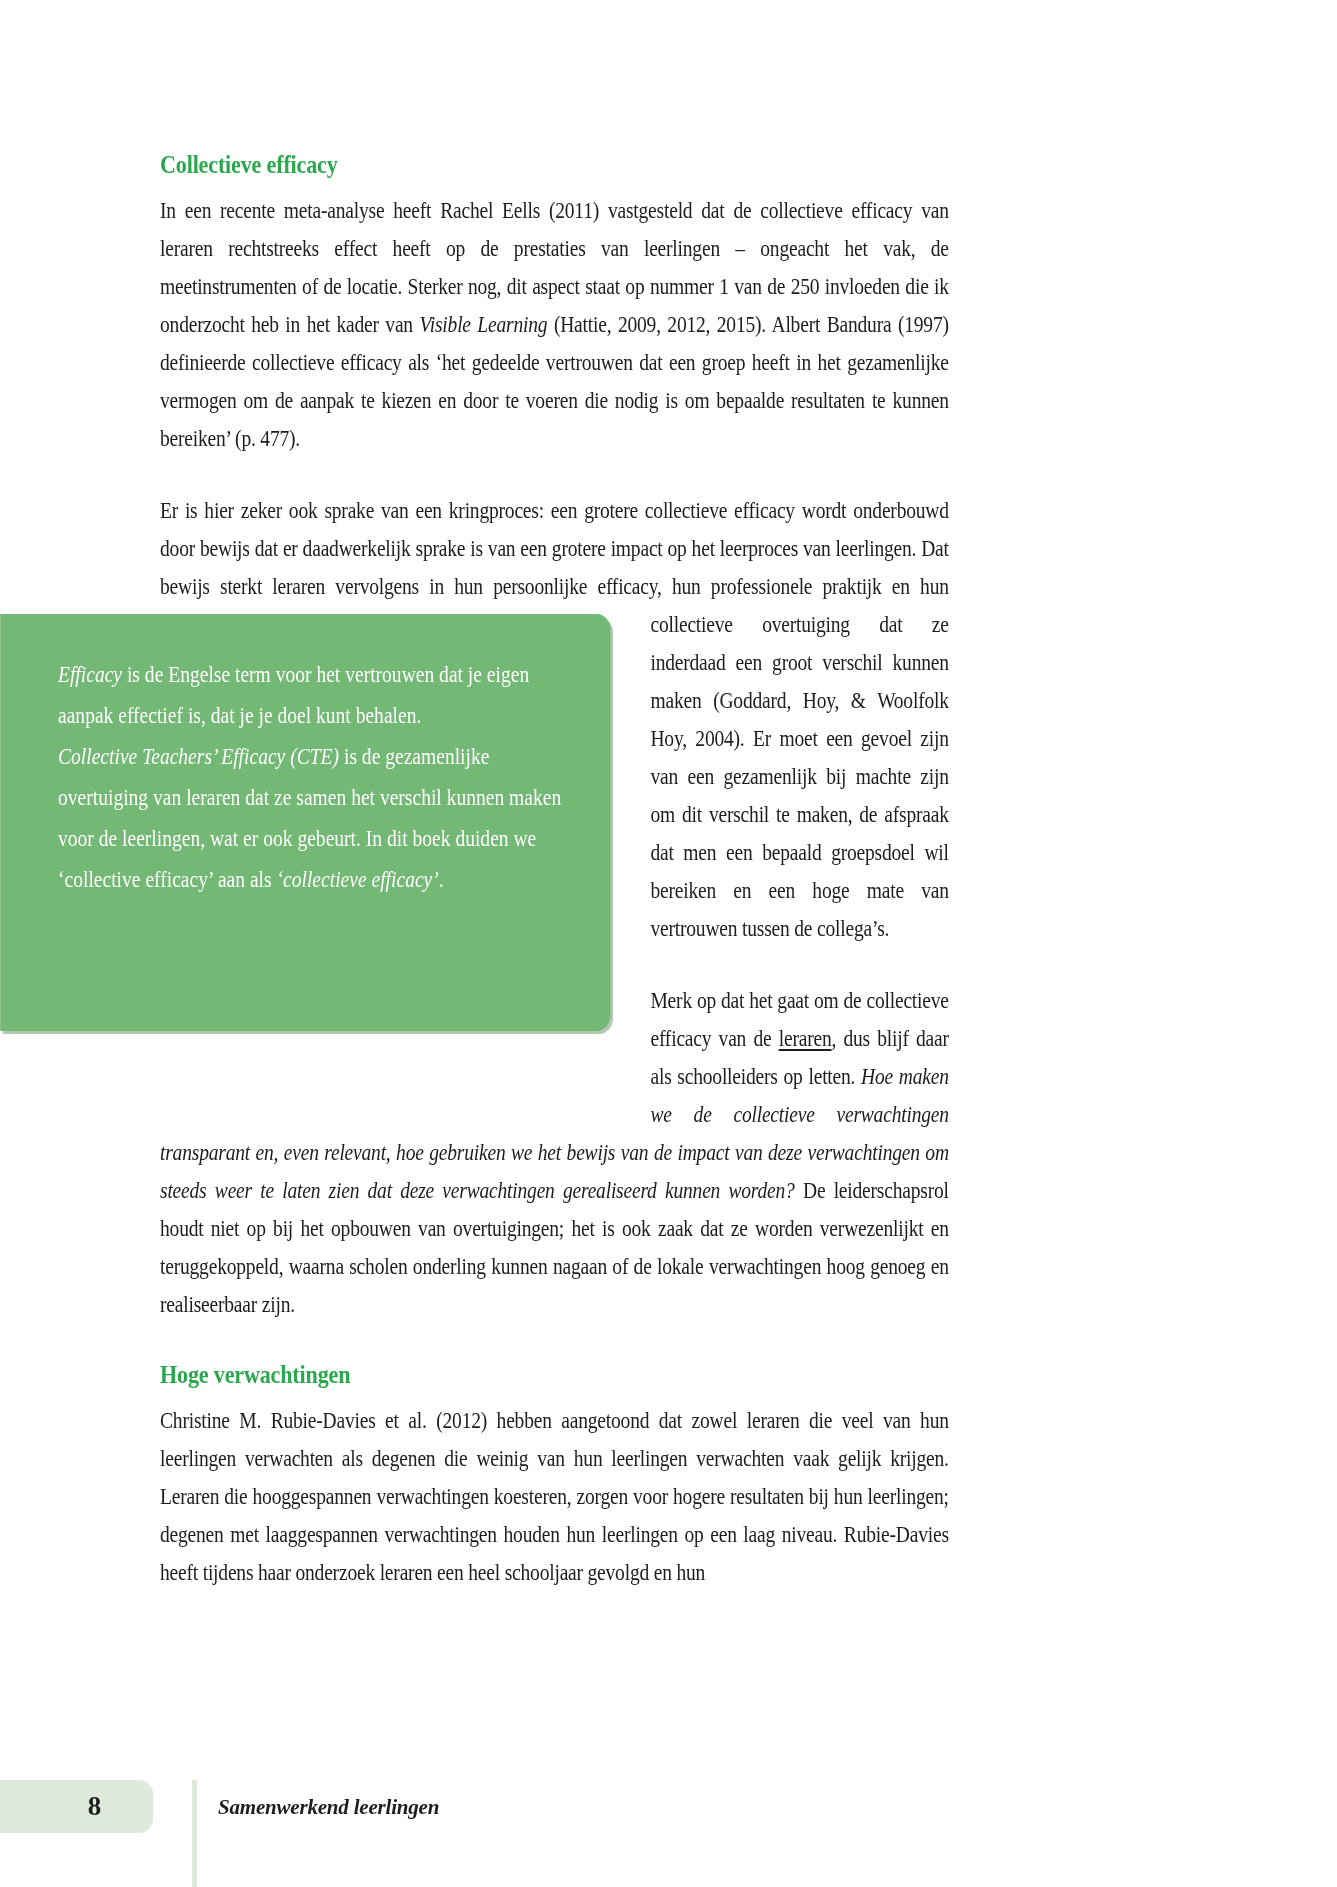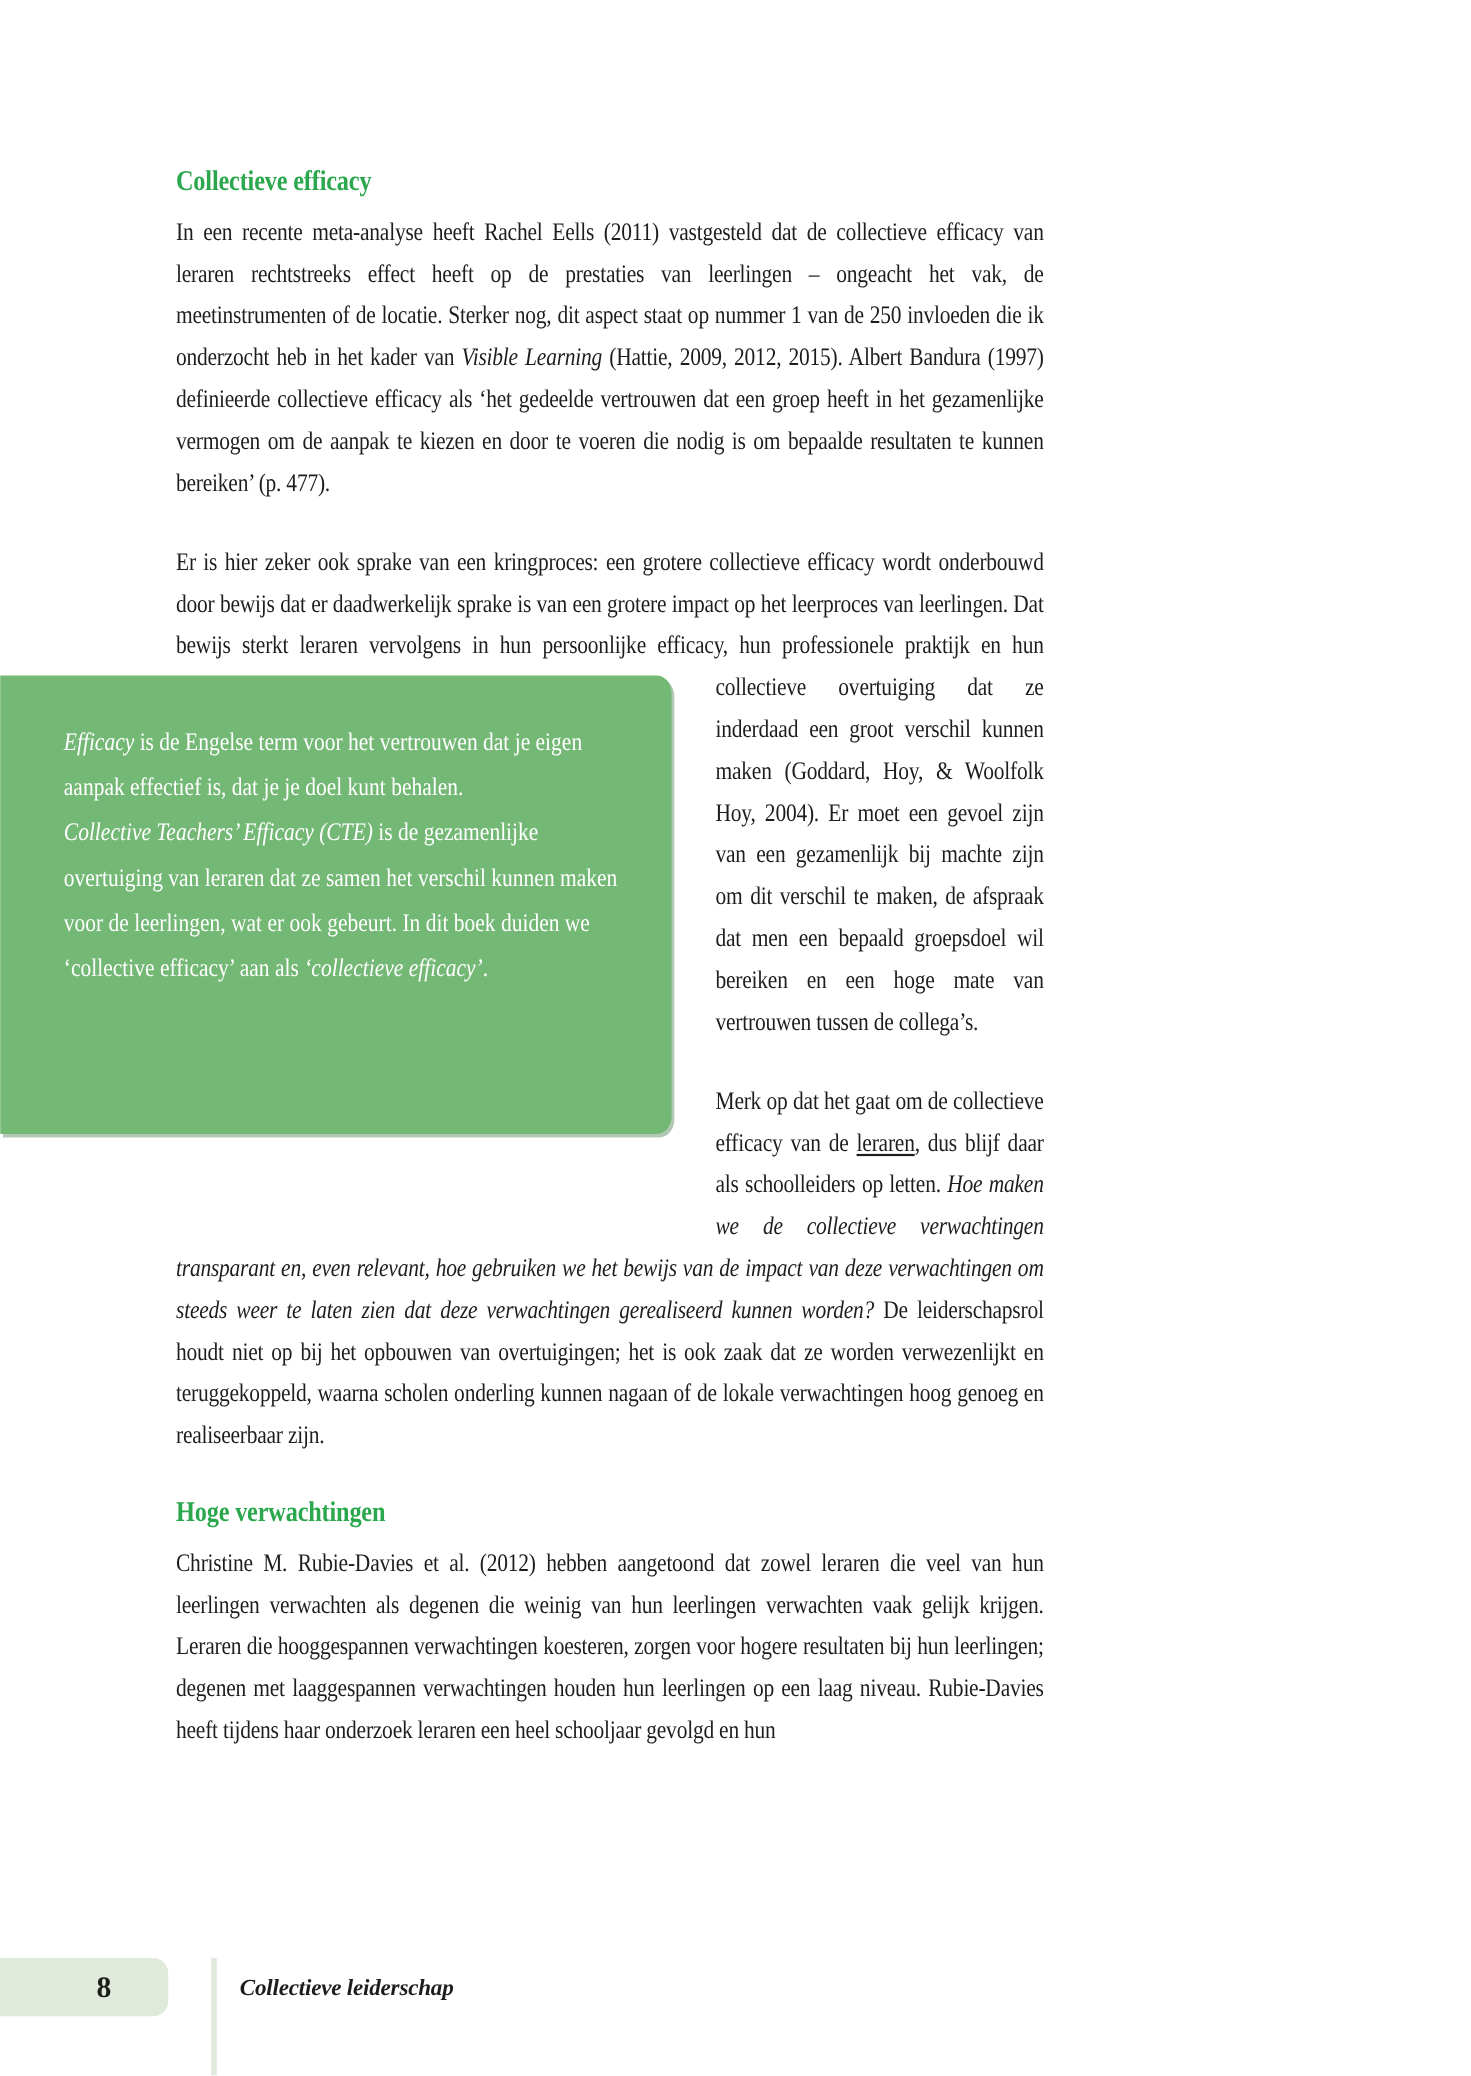--- a/index.html
+++ b/index.html
@@ -113,15 +113,15 @@
     <h2 class="heading second">Hoge verwachtingen</h2>
 
     <div class="para last">Christine M. Rubie-Davies et al. (2012) hebben aangetoond dat zowel leraren die veel van hun leerlingen verwachten als degenen die weinig van hun leerlingen verwachten vaak gelijk krijgen. Leraren die hooggespannen verwachtingen koesteren, zorgen voor hogere resultaten bij hun leerlingen; degenen met laaggespannen verwachtingen houden hun leerlingen op een laag niveau. Rubie-Davies heeft tijdens haar onderzoek leraren een heel schooljaar gevolgd en hun</div>
 
   </div>
 
   <div class="pagenum-box">
       <span>8</span>
     </div>
   <div class="footer-rule"></div>
-  <div class="footer-title">Collectieve leiderschap</div>
+  <div class="footer-title">Samenwerkend leerlingen</div>
 
 </div>
 
 </body></html>

